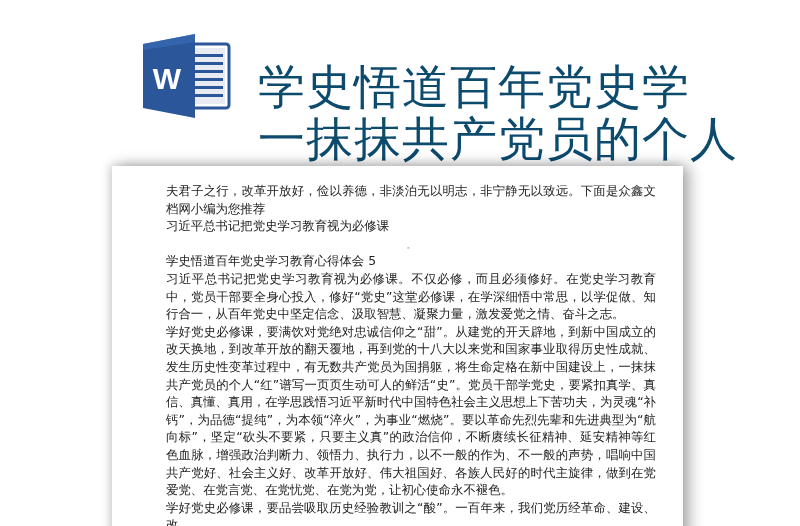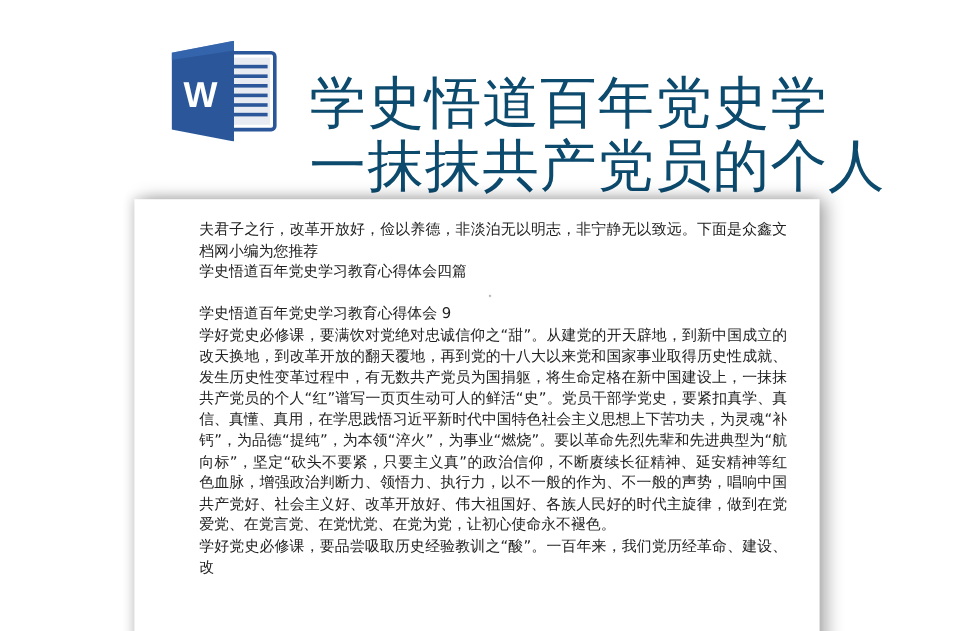--- a/index.html
+++ b/index.html
@@ -99,19 +99,20 @@
   </div>
   <div class="title">
     <span class="line">学史悟道百年党史学</span>
     <span class="line">一抹抹共产党员的个人</span>
   </div>
 </div>
 
 <div class="page">
   <div class="page-content">
     <p>夫君子之行，改革开放好，俭以养德，非淡泊无以明志，非宁静无以致远。下面是众鑫文档网小编为您推荐</p>
-    <p>学史悟道百年党史学习教育心得体会四篇</p>
+    <p>习近平总书记把党史学习教育视为必修课</p>
     <p class="center-mark">。</p>
-    <p>学史悟道百年党史学习教育心得体会 9</p>
+    <p>学史悟道百年党史学习教育心得体会 5</p>
+    <p>习近平总书记把党史学习教育视为必修课。不仅必修，而且必须修好。在党史学习教育中，党员干部要全身心投入，修好“党史”这堂必修课，在学深细悟中常思，以学促做、知行合一，从百年党史中坚定信念、汲取智慧、凝聚力量，激发爱党之情、奋斗之志。</p>
     <p>学好党史必修课，要满饮对党绝对忠诚信仰之“甜”。从建党的开天辟地，到新中国成立的改天换地，到改革开放的翻天覆地，再到党的十八大以来党和国家事业取得历史性成就、发生历史性变革过程中，有无数共产党员为国捐躯，将生命定格在新中国建设上，一抹抹共产党员的个人“红”谱写一页页生动可人的鲜活“史”。党员干部学党史，要紧扣真学、真信、真懂、真用，在学思践悟习近平新时代中国特色社会主义思想上下苦功夫，为灵魂“补钙”，为品德“提纯”，为本领“淬火”，为事业“燃烧”。要以革命先烈先辈和先进典型为“航向标”，坚定“砍头不要紧，只要主义真”的政治信仰，不断赓续长征精神、延安精神等红色血脉，增强政治判断力、领悟力、执行力，以不一般的作为、不一般的声势，唱响中国共产党好、社会主义好、改革开放好、伟大祖国好、各族人民好的时代主旋律，做到在党爱党、在党言党、在党忧党、在党为党，让初心使命永不褪色。</p>
     <p>学好党史必修课，要品尝吸取历史经验教训之“酸”。一百年来，我们党历经革命、建设、改</p>
   </div>
 </div>
 
 </body></html>

